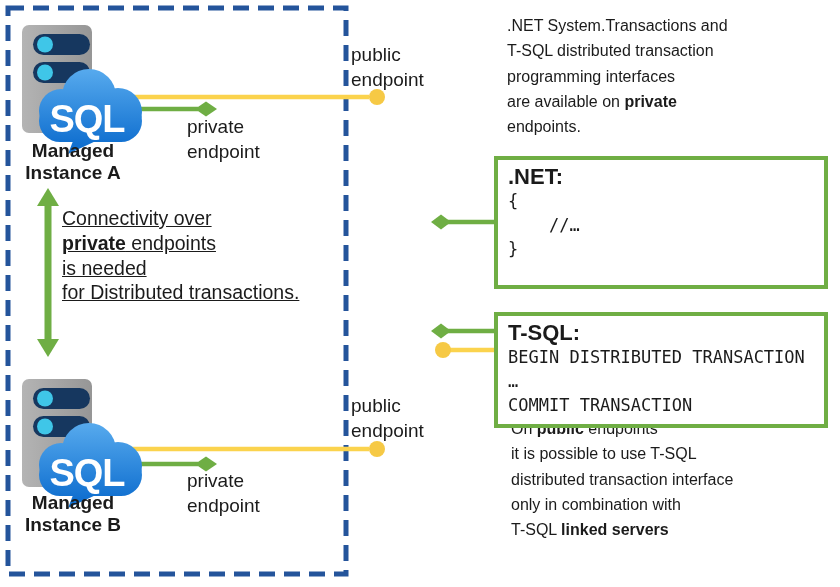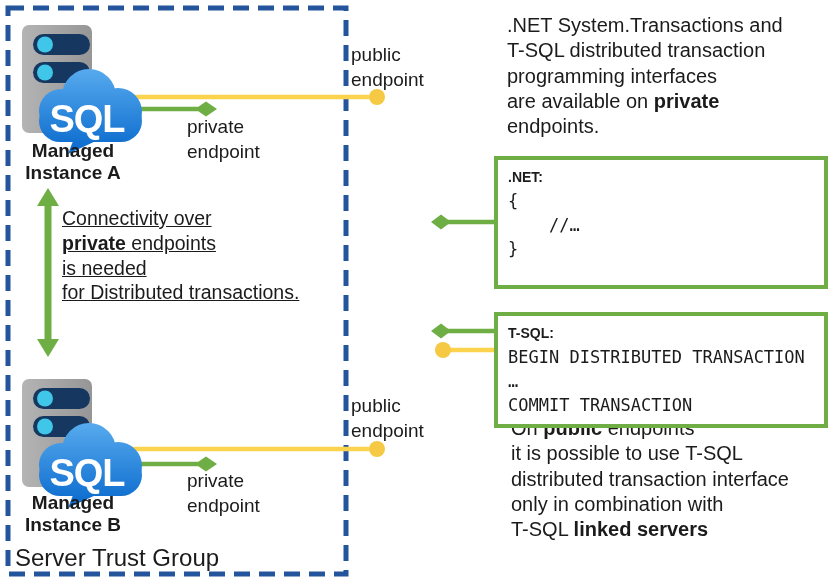--- a/index.html
+++ b/index.html
@@ -2,33 +2,33 @@
 <html><head>
 <meta charset="utf-8">
 <style>
   html,body{margin:0;padding:0;background:#ffffff;}
   #stage{
     position:relative;width:840px;height:587px;background:#ffffff;overflow:hidden;
     font-family:"Liberation Sans","DejaVu Sans",sans-serif;color:#1b1b1b;
   }
   .layer{position:absolute;left:0;top:0;}
   .txt{position:absolute;white-space:pre-line;line-height:25px;font-size:19px;}
-  .note{position:absolute;font-size:20px;line-height:25.3px;}
+  .note{position:absolute;font-size:16px;line-height:25.3px;}
   .note .rline{white-space:nowrap;}
   .note .b, .b{font-weight:700;}
   .endpoint-label{font-size:19px;line-height:25px;}
   .instance-label{width:130px;text-align:center;font-size:19px;line-height:22px;font-weight:bold;}
   .trust-label{position:absolute;left:15px;top:545px;font-size:24px;line-height:26px;white-space:nowrap;}
   .codebox{
     position:absolute;left:494px;width:334px;box-sizing:border-box;
     border:4px solid #6fae44;background:#ffffff;padding:5px 10px 0 10px;
   }
   .codebox.dotnet{top:156px;height:133px;}
   .codebox.tsql{top:312px;height:116px;}
-  .codetitle{font-size:14px;font-weight:700;line-height:24px;}
+  .codetitle{font-size:22px;font-weight:700;line-height:24px;}
   .codeline{font-family:"DejaVu Sans Mono","Liberation Mono",monospace;font-size:17px;line-height:24px;white-space:pre;}
   .conn-note{left:62px;top:206px;font-size:19.5px;line-height:24.8px;text-decoration:underline;}
   .note-top{left:507px;top:13px;}
   .note-bottom{left:511px;top:416px;}
 </style>
 </head>
 <body>
 
 <div id="stage">
 
@@ -127,21 +127,20 @@
   <div class="txt endpoint-label" style="left:351px;top:393px;">public
 endpoint</div>
   <div class="txt endpoint-label" style="left:187px;top:468px;">private
 endpoint</div>
 
   <div class="txt instance-label" style="left:8px;top:140px;">Managed
 Instance A</div>
   <div class="txt instance-label" style="left:8px;top:492px;">Managed
 Instance B</div>
 
-  <div class="trust-label">Server Trust Group</div>
 
   <div class="note conn-note">
       <div class="rline"><span>Connectivity over</span></div>
       <div class="rline"><span class="b">private</span><span> endpoints</span></div>
       <div class="rline"><span>is needed</span></div>
       <div class="rline"><span>for Distributed transactions.</span></div>
     </div>
 
   <div class="note note-top">
       <div class="rline"><span>.NET System.Transactions and</span></div>

